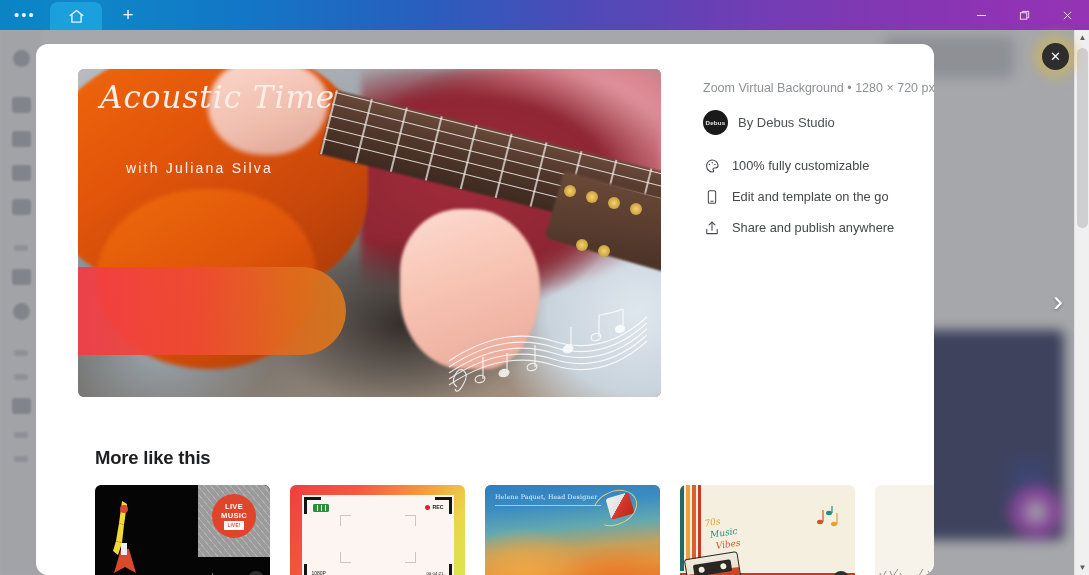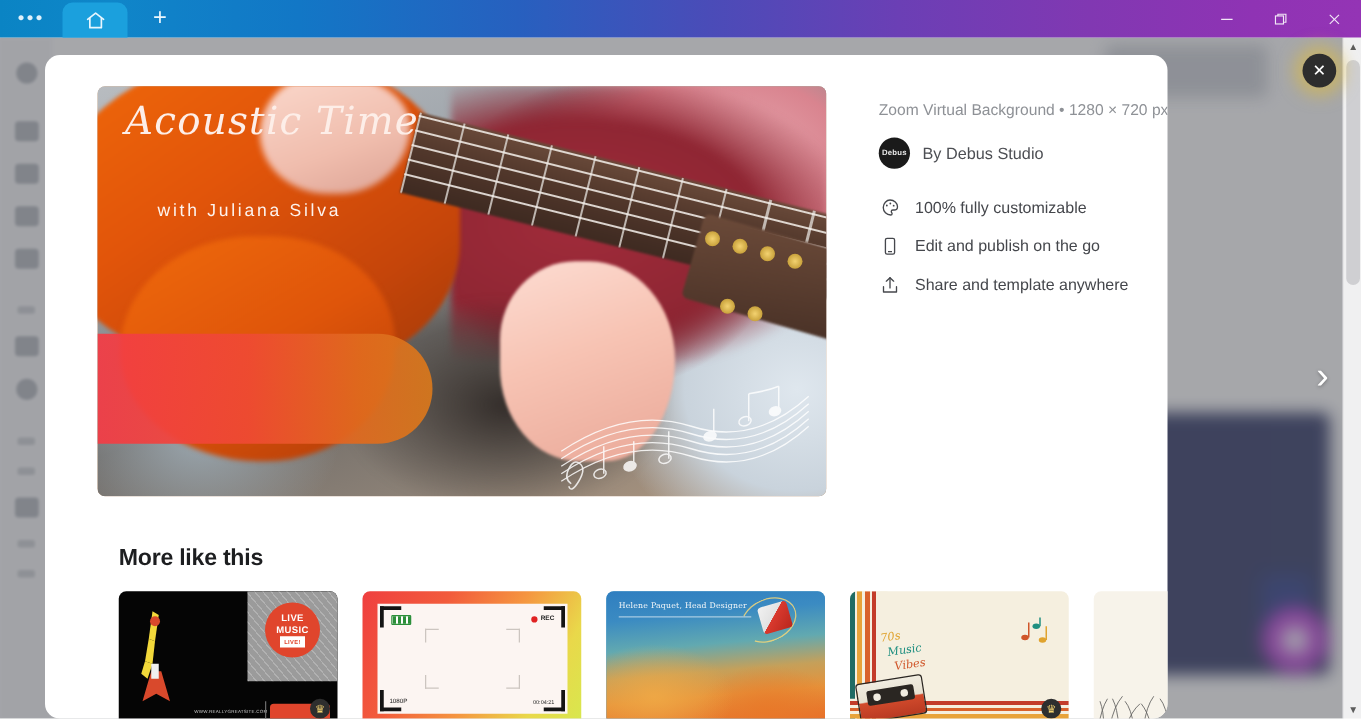--- a/index.html
+++ b/index.html
@@ -401,21 +401,21 @@
     color: #45474c;
     flex: 0 0 auto;
   }
   .feat-txt {
     font-size: 12.8px;
     color: #45474c;
   }
 
   
   .more-title {
-    margin: 38px 0 0 59px;
+    margin: 50px 0 0 59px;
     font-size: 18.5px;
     font-weight: bold;
     color: #1d1e20;
     letter-spacing: -.2px;
   }
   .thumbs {
     margin: 16px 0 0 59px;
     display: flex;
     gap: 20px;
   }
@@ -772,31 +772,31 @@
               </div>
               <div class="feat-txt">100% fully customizable</div>
             </div>
             <div class="feat">
               <div class="feat-ico">
                 <svg width="16" height="16" viewBox="0 0 24 24" fill="none" stroke="#45474c" stroke-width="1.6">
                   <rect x="6.5" y="2.6" width="11" height="18.8" rx="2"></rect>
                   <line x1="9.6" y1="18.4" x2="14.4" y2="18.4"></line>
                 </svg>
               </div>
-              <div class="feat-txt">Edit and publish on the go</div>
+              <div class="feat-txt">Edit and template on the go</div>
             </div>
             <div class="feat">
               <div class="feat-ico">
                 <svg width="16" height="16" viewBox="0 0 24 24" fill="none" stroke="#45474c" stroke-width="1.6" stroke-linecap="round" stroke-linejoin="round">
                   <path d="M12 15.5V3.2"></path>
                     <path d="M7.6 7.4 12 3.2l4.4 4.2"></path>
                   <path d="M4.2 14v6.4h15.6V14"></path>
                 </svg>
               </div>
-              <div class="feat-txt">Share and template anywhere</div>
+              <div class="feat-txt">Share and publish anywhere</div>
             </div>
           </div>
         </div>
       </div>
 
       <div class="more-title">More like this</div>
 
       <div class="thumbs">
 
         <div class="thumb th1">

